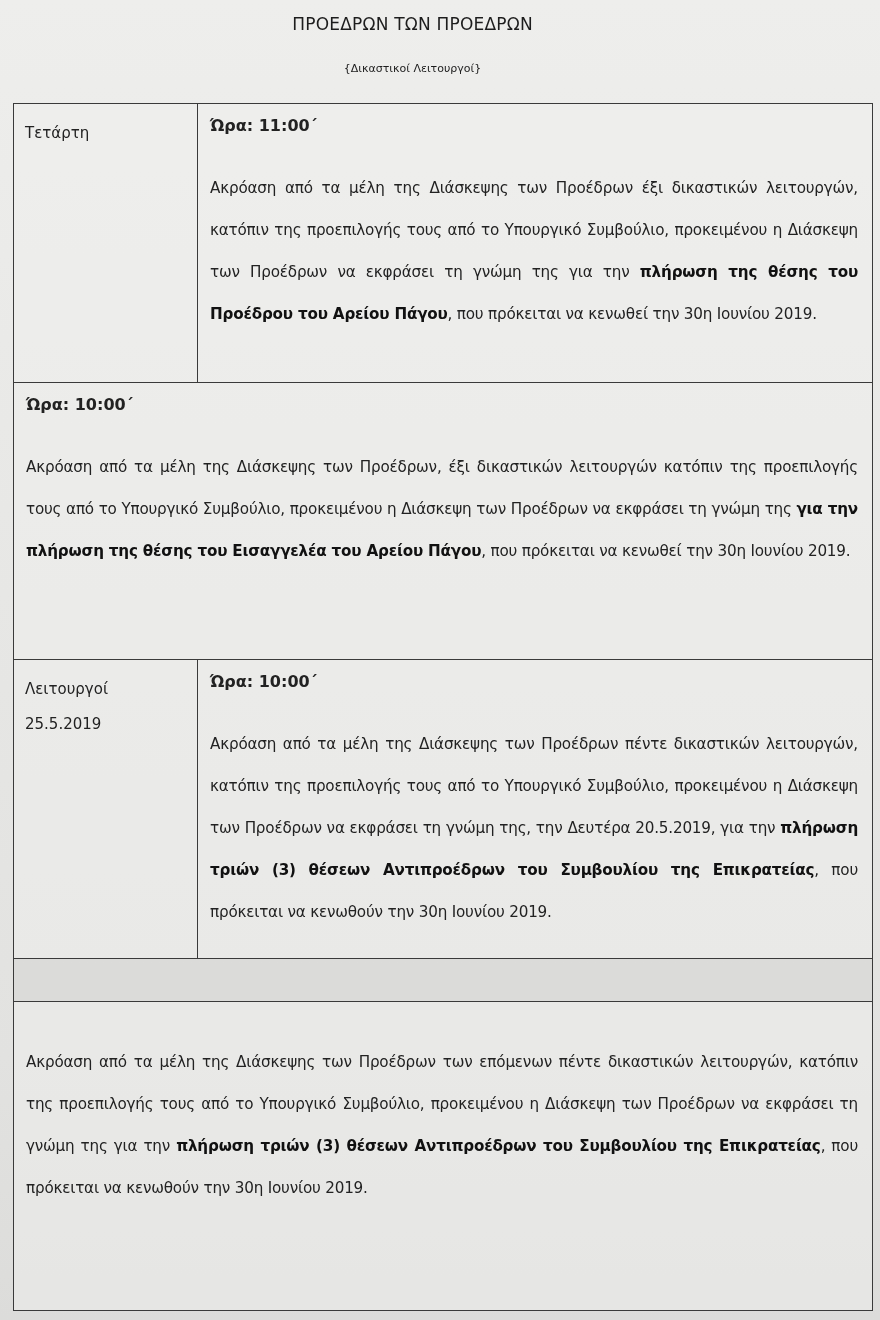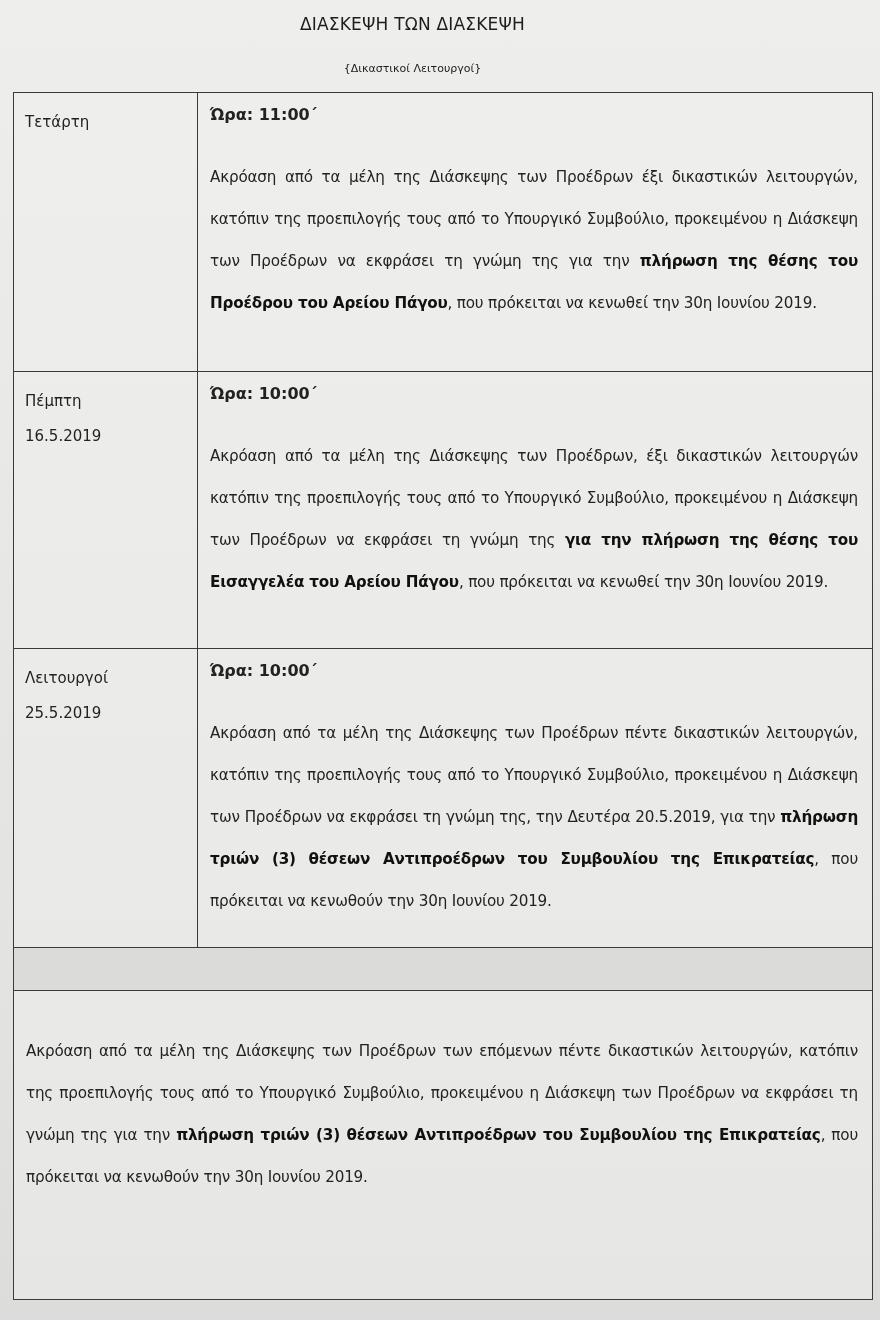--- a/index.html
+++ b/index.html
@@ -34,21 +34,21 @@
       top: 62px;
       text-align: center;
       font-size: 11px;
       color: #1d1d1d;
       padding-right: 55px;
       box-sizing: border-box;
     }
     .table {
       position: absolute;
       left: 13px;
-      top: 92px;
+      top: 103px;
       width: 860px;
       border: 1.5px solid #3a3a3a;
       box-sizing: border-box;
       background: rgba(240,240,238,0.5);
     }
     .row {
       display: flex;
       border-bottom: 1.5px solid #3a3a3a;
     }
     .row:last-child { border-bottom: none; }
@@ -86,40 +86,36 @@
     .row.r1 { height: 278px; }
     .row.r2 { height: 276px; }
     .row.r3 { height: 298px; }
     .row.spacer { height: 42px; background: rgba(210,210,208,0.6); }
     .row.r4 { height: 308px; }
     .spacer-cell { flex: 1; }
   </style>
 </head>
 <body>
 
-<div class="title">ΔΙΑΣΚΕΨΗ ΤΩΝ ΔΙΑΣΚΕΨΗ</div>
+<div class="title">ΠΡΟΕΔΡΩΝ ΤΩΝ ΠΡΟΕΔΡΩΝ</div>
 <div class="subtitle">{Δικαστικοί Λειτουργοί}</div>
 
 <div class="table">
 
   <div class="row r1">
     <div class="date-cell">
       <div>Τετάρτη</div>
     </div>
     <div class="content-cell">
       <div class="time">Ώρα: 11:00΄</div>
       <div class="body-text"><span>Ακρόαση από τα μέλη της Διάσκεψης των Προέδρων έξι δικαστικών λειτουργών, κατόπιν της προεπιλογής τους από το Υπουργικό Συμβούλιο, προκειμένου η Διάσκεψη των Προέδρων να εκφράσει τη γνώμη της για την </span><b>πλήρωση της θέσης του Προέδρου του Αρείου Πάγου</b><span>, που πρόκειται να κενωθεί την 30η Ιουνίου 2019.</span></div>
     </div>
   </div>
 
   <div class="row r2">
-    <div class="date-cell">
-      <div>Πέμπτη</div>
-      <div>16.5.2019</div>
-    </div>
     <div class="content-cell">
       <div class="time">Ώρα: 10:00΄</div>
       <div class="body-text"><span>Ακρόαση από τα μέλη της Διάσκεψης των Προέδρων, έξι δικαστικών λειτουργών κατόπιν της προεπιλογής τους από το Υπουργικό Συμβούλιο, προκειμένου η Διάσκεψη των Προέδρων να εκφράσει τη γνώμη της </span><b>για την πλήρωση της θέσης του Εισαγγελέα του Αρείου Πάγου</b><span>, που πρόκειται να κενωθεί την 30η Ιουνίου 2019.</span></div>
     </div>
   </div>
 
   <div class="row r3">
     <div class="date-cell">
       <div>Λειτουργοί</div>
       <div>25.5.2019</div>

